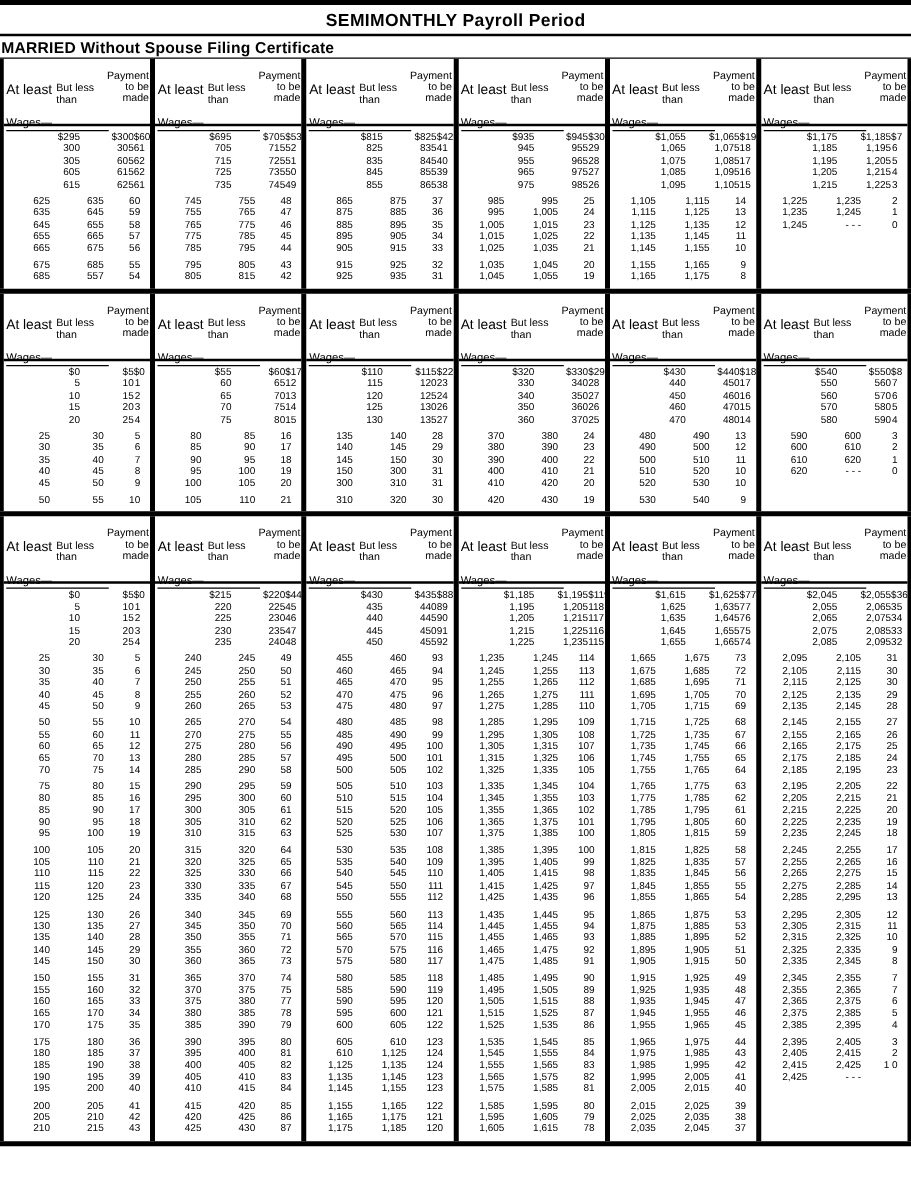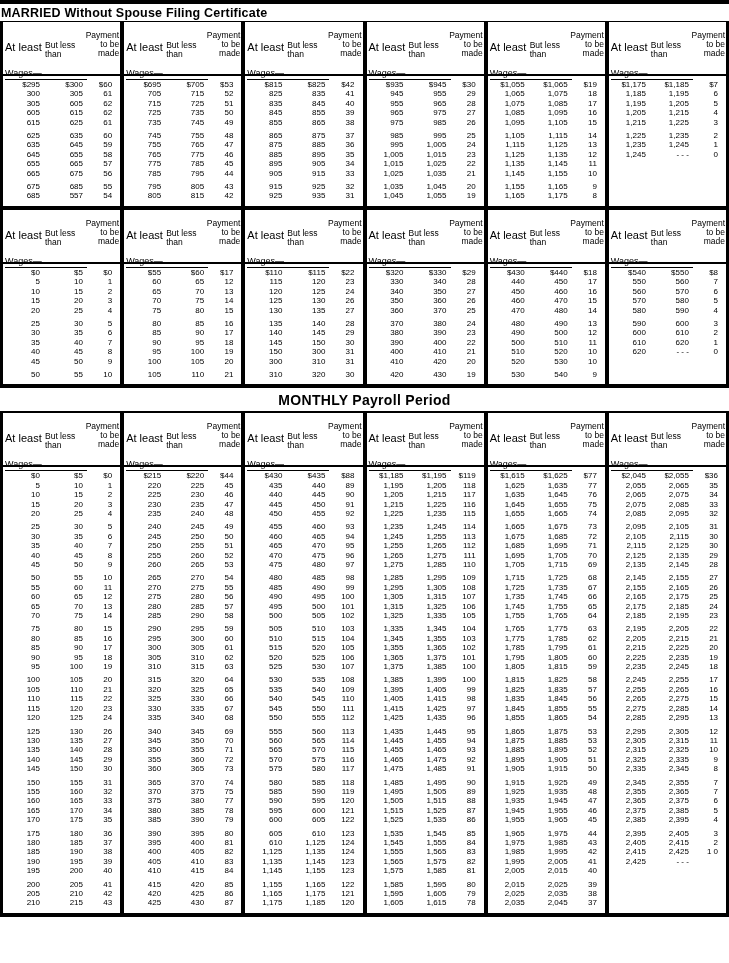--- a/index.html
+++ b/index.html
@@ -12,31 +12,32 @@
   .grp{flex:1 1 0;border-left:3px solid #000;display:flex;flex-direction:column;min-width:0;}
   .grp + .grp{border-left:4px solid #000;}
   .grp:last-child{border-right:3px solid #000;}
   .chdr{position:relative;height:52px;border-bottom:2px solid #000;flex:0 0 auto;}
   .wages-label{position:absolute;left:2px;top:2px;width:82px;font-size:9px;border-bottom:1px solid #000;padding-bottom:1px;margin-top:44px;}
   .atleast-label{position:absolute;left:2px;top:19px;font-size:11px;}
   .butless-label{position:absolute;left:42px;top:19px;width:40px;text-align:left;font-size:8.5px;line-height:9px;}
   .payment-label{position:absolute;right:1px;top:9px;width:37px;text-align:right;font-size:8.5px;line-height:9px;}
   .cdata{padding:4px 0 5px 0;flex:1 0 auto;}
   .rgroup{margin-top:4px;}
-  .rgroup:first-child{margin-top:0;}
+  .rgroup:first-child{margin-top:0;margin-left:24px;}
   .row{display:flex;font-size:8px;line-height:9.4px;white-space:pre;}
   .c0{width:37px;text-align:right;flex:0 0 auto;}
   .c1{width:43px;text-align:right;flex:0 0 auto;}
   .c2{flex:1 1 auto;text-align:right;padding-right:8px;}
 </style>
 </head>
 <body>
 
 <div class="page">
   <div class="topbar"></div>
+  <div class="period-title">SEMIMONTHLY Payroll Period</div>
   <div>
     <div class="section-title">MARRIED Without Spouse Filing Certificate</div>
     <div class="tbl">
         <div class="grp">
           <div class="chdr">
             <div class="wages-label">Wages—</div>
             <div class="atleast-label">At least</div>
             <div class="butless-label"><span>But less</span><br><span>than</span></div>
             <div class="payment-label"><span>Payment</span><br><span>to be</span><br><span>made</span></div>
           </div>
@@ -352,21 +353,20 @@
             <div class="rgroup">
               <div class="row"><span class="c0">590</span><span class="c1">600</span><span class="c2">3</span></div>
               <div class="row"><span class="c0">600</span><span class="c1">610</span><span class="c2">2</span></div>
               <div class="row"><span class="c0">610</span><span class="c1">620</span><span class="c2">1</span></div>
               <div class="row"><span class="c0">620</span><span class="c1">- - -</span><span class="c2">0</span></div>
             </div>
           </div>
         </div>
       </div>
   </div>
-  <div class="period-title">MONTHLY Payroll Period</div>
   <div>
     <div class="tbl">
         <div class="grp">
           <div class="chdr">
             <div class="wages-label">Wages—</div>
             <div class="atleast-label">At least</div>
             <div class="butless-label"><span>But less</span><br><span>than</span></div>
             <div class="payment-label"><span>Payment</span><br><span>to be</span><br><span>made</span></div>
           </div>
           <div class="cdata">

